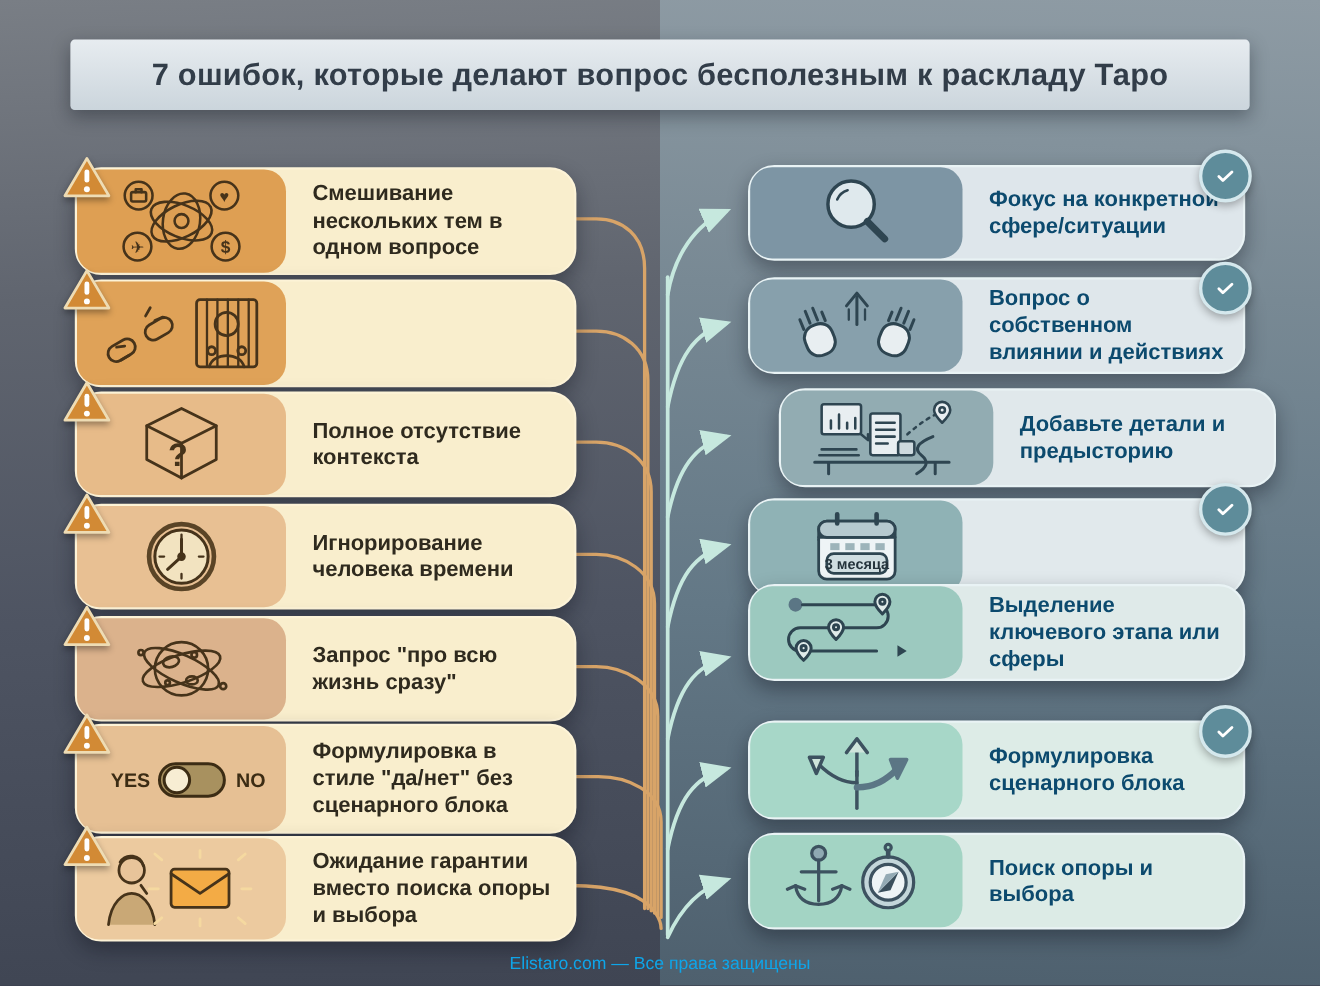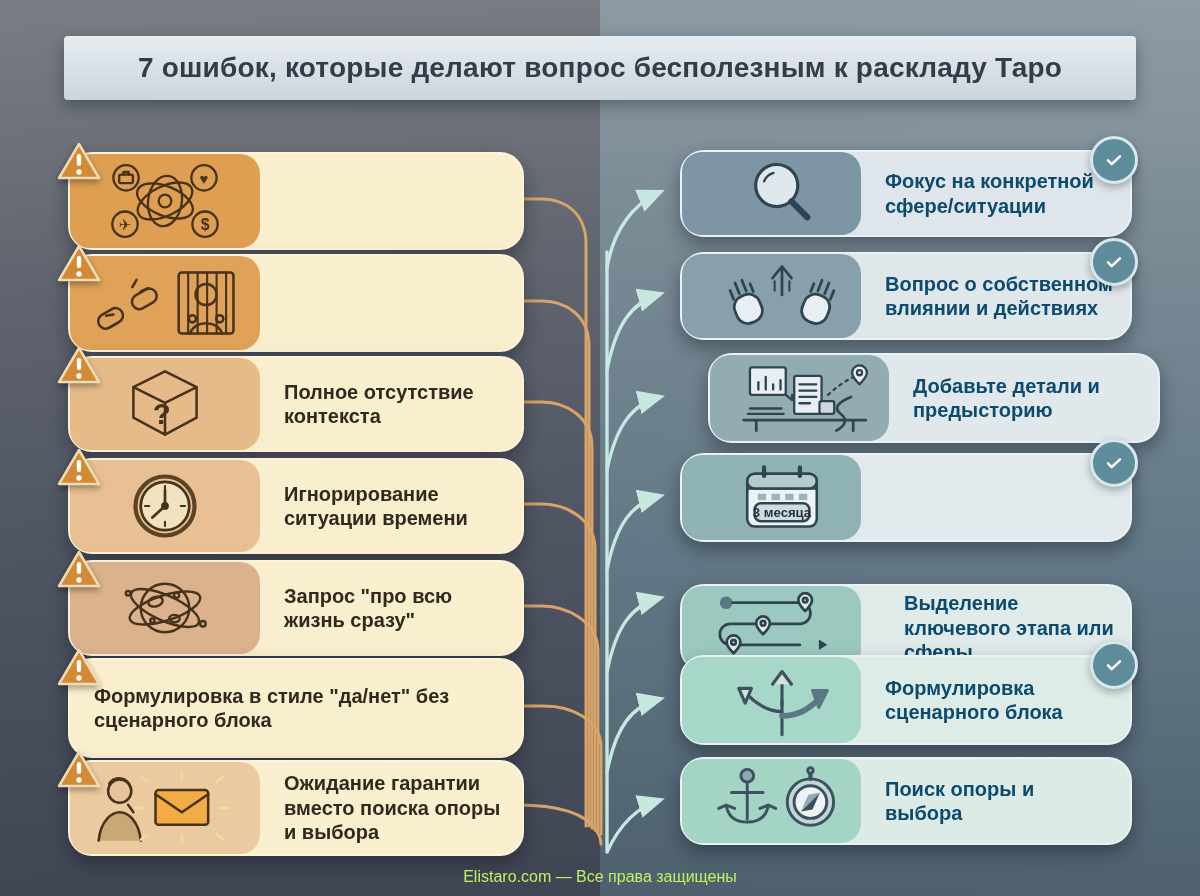--- a/index.html
+++ b/index.html
@@ -14,33 +14,33 @@
     display:flex;align-items:center;justify-content:center;
     font-size:28px;font-weight:bold;color:#323d49;letter-spacing:.2px;
     box-shadow:0 6px 16px rgba(12,16,26,.35);}
   .card{position:absolute;display:flex;align-items:stretch;border-radius:24px;z-index:2;
         box-shadow:0 8px 18px rgba(12,16,26,.38);}
   .lcard{left:68px;width:452px;background:#f9eecd;border:2px solid #fdf3d7;}
   .rcard{left:680px;width:448px;border:2px solid #e9f3f5;}
   .icon-panel{flex:0 0 auto;height:100%;border-radius:20px;
               display:flex;align-items:center;justify-content:center;}
   .lcard .icon-panel{width:190px;}
-  .rcard .icon-panel{width:179px;justify-content:flex-end;}
+  .rcard .icon-panel{width:193px;}
   .text-panel{flex:1;display:flex;align-items:center;padding:4px 14px 4px 24px;
               font-size:20px;font-weight:bold;line-height:1.22;}
   .lcard .text-panel{color:#2f2a1e;}
   .rcard .text-panel{color:#0c4a6e;}
   .warn{position:absolute;top:-15px;left:-15px;width:48px;height:46px;z-index:3;
         filter:drop-shadow(0 3px 3px rgba(0,0,0,.35));}
   .check{position:absolute;top:-16px;right:-8px;width:42px;height:42px;border-radius:50%;
          background:#5e8c9a;border:3px solid #d5e8ed;z-index:3;
          display:flex;align-items:center;justify-content:center;
          box-shadow:0 3px 8px rgba(0,0,0,.3);}
   .footer{position:absolute;left:0;right:0;bottom:10px;text-align:center;z-index:2;
-          color:#bef264;font-size:16px;}
+          color:#0ea5e9;font-size:16px;}
   svg.icn{display:block;}
 </style>
 </head>
 <body>
 
 <div class="canvas">
   <div class="bg-half bg-left"></div>
   <div class="bg-half bg-right"></div>
 
   <svg class="connectors" width="1200" height="896">
@@ -92,20 +92,23 @@
           <rect x="31.5" y="12" width="13" height="8" rx="1.5"></rect>
           <path d="M35.5 12 v-2.5 h5 v2.5"></path>
         <circle cx="112" cy="15" r="12"></circle>
           <text x="112" y="20.5" text-anchor="middle" font-size="14" fill="#46331a" stroke="none">♥</text>
         <circle cx="37" cy="59" r="12"></circle>
           <text x="37" y="64.5" text-anchor="middle" font-size="14" fill="#46331a" stroke="none">✈</text>
         <circle cx="113" cy="59" r="12"></circle>
           <text x="113" y="64.5" text-anchor="middle" font-size="15" font-weight="bold" fill="#46331a" stroke="none">$</text>
       </svg>
     </div>
+    <div class="text-panel">
+        <span>Смешивание нескольких тем в одном вопросе</span>
+      </div>
   </div>
 
   <div class="card lcard" style="top:254px;height:94px;">
     <div class="warn">
       <svg viewBox="0 0 48 46" width="48" height="46">
           <path d="M24 5 L44 39 H4 Z" fill="#d28a35" stroke="#eedcb4" stroke-width="2.5" stroke-linejoin="round"></path>
           <rect x="21.8" y="15" width="4.4" height="12" rx="2.2" fill="#fff"></rect>
           <circle cx="24" cy="33" r="2.7" fill="#fff"></circle>
         </svg>
     </div>
@@ -158,21 +161,21 @@
     <div class="icon-panel" style="background:#e8c093;">
       <svg class="icn" viewBox="0 0 150 74" width="158" height="78" fill="none" stroke="#46331a" stroke-width="2.6" stroke-linecap="round" stroke-linejoin="round">
         <circle cx="75" cy="37" r="28" stroke-width="4" stroke="#5a4426"></circle>
         <circle cx="75" cy="37" r="23" fill="#f2e3c0"></circle>
         <path d="M75 18 v4 M75 52 v4 M56 37 h4 M90 37 h4" stroke-width="2"></path>
         <path d="M75 37 V22 M75 37 L63 48"></path>
         <circle cx="75" cy="37" r="2.4" fill="#46331a"></circle>
       </svg>
     </div>
     <div class="text-panel">
-        <span>Игнорирование ситуации времени</span>
+        <span>Игнорирование человека времени</span>
       </div>
   </div>
 
   <div class="card lcard" style="top:560px;height:92px;">
     <div class="warn">
       <svg viewBox="0 0 48 46" width="48" height="46">
           <path d="M24 5 L44 39 H4 Z" fill="#d28a35" stroke="#eedcb4" stroke-width="2.5" stroke-linejoin="round"></path>
           <rect x="21.8" y="15" width="4.4" height="12" rx="2.2" fill="#fff"></rect>
           <circle cx="24" cy="33" r="2.7" fill="#fff"></circle>
         </svg>
@@ -195,20 +198,28 @@
       </div>
   </div>
 
   <div class="card lcard" style="top:658px;height:96px;">
     <div class="warn">
       <svg viewBox="0 0 48 46" width="48" height="46">
           <path d="M24 5 L44 39 H4 Z" fill="#d28a35" stroke="#eedcb4" stroke-width="2.5" stroke-linejoin="round"></path>
           <rect x="21.8" y="15" width="4.4" height="12" rx="2.2" fill="#fff"></rect>
           <circle cx="24" cy="33" r="2.7" fill="#fff"></circle>
         </svg>
+    </div>
+    <div class="icon-panel" style="background:#e6c094;">
+      <svg class="icn" viewBox="0 0 150 74" width="158" height="78" fill="none" stroke="#3c2c14" stroke-width="2.6" stroke-linecap="round" stroke-linejoin="round">
+        <text x="14" y="44" font-size="17" font-weight="bold" fill="#3c2c14" stroke="none">YES</text>
+        <rect x="56" y="24" width="56" height="28" rx="14" fill="#a8915f"></rect>
+        <circle cx="71" cy="38" r="11" fill="#f7edd3"></circle>
+        <text x="122" y="44" font-size="17" font-weight="bold" fill="#3c2c14" stroke="none">NO</text>
+      </svg>
     </div>
     <div class="text-panel">
         <span>Формулировка в стиле "да/нет" без сценарного блока</span>
       </div>
   </div>
 
   <div class="card lcard" style="top:760px;height:92px;align-items:center;">
     <div class="warn">
       <svg viewBox="0 0 48 46" width="48" height="46">
           <path d="M24 5 L44 39 H4 Z" fill="#d28a35" stroke="#eedcb4" stroke-width="2.5" stroke-linejoin="round"></path>
@@ -315,21 +326,21 @@
         <rect x="52" y="33" width="8" height="6" fill="#9db4ba" stroke="none"></rect>
         <rect x="65" y="33" width="8" height="6" fill="#9db4ba" stroke="none"></rect>
         <rect x="78" y="33" width="8" height="6" fill="#9db4ba" stroke="none"></rect>
         <rect x="91" y="33" width="8" height="6" fill="#9db4ba" stroke="none"></rect>
         <rect x="49" y="42" width="52" height="17" rx="6" fill="#cfdde1"></rect>
         <text x="75" y="55" text-anchor="middle" font-size="12.5" font-weight="bold" fill="#24333c" stroke="none">3 месяца</text>
       </svg>
     </div>
   </div>
 
-  <div class="card rcard" style="top:584px;height:84px;background:#dfeae9;gap:19px;">
+  <div class="card rcard" style="top:531px;height:84px;background:#dfeae9;">
     <div class="icon-panel" style="background:#9cc9bf;">
       <svg class="icn" viewBox="0 0 150 74" width="158" height="78" fill="none" stroke="#2e4551" stroke-width="2.6" stroke-linecap="round" stroke-linejoin="round">
         <circle cx="22" cy="13" r="6" fill="#5b7685" stroke="none"></circle>
         <path d="M28 13 h64 a10 10 0 0 1 0 20 h-66 a10 10 0 0 0 0 20 h66"></path>
         <path d="M118 53 l-8 -5 v10 Z" fill="#2e4551" stroke="none"></path>
         <g fill="#dfeae9">
           <path d="M97 4 a6.5 6.5 0 0 1 6.5 6.5 c0 4 -6.5 10.5 -6.5 10.5 s-6.5 -6.5 -6.5 -10.5 A6.5 6.5 0 0 1 97 4 Z"></path>
             <circle cx="97" cy="10.5" r="2.2"></circle>
           <path d="M57 26 a6.5 6.5 0 0 1 6.5 6.5 c0 4 -6.5 10.5 -6.5 10.5 s-6.5 -6.5 -6.5 -10.5 A6.5 6.5 0 0 1 57 26 Z"></path>
             <circle cx="57" cy="32.5" r="2.2"></circle>

